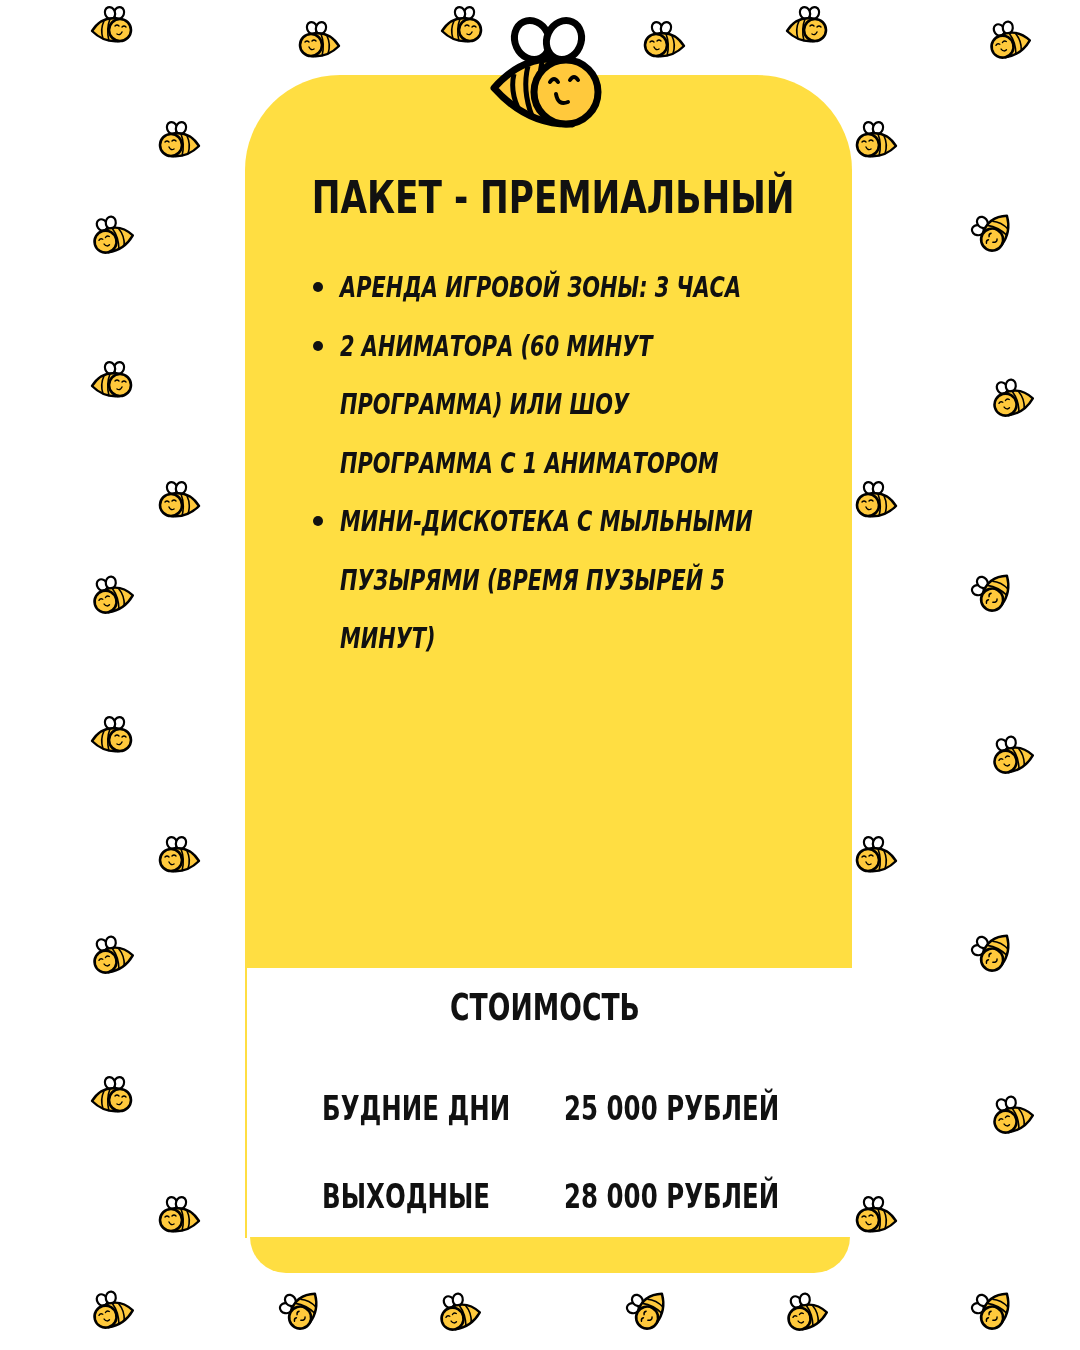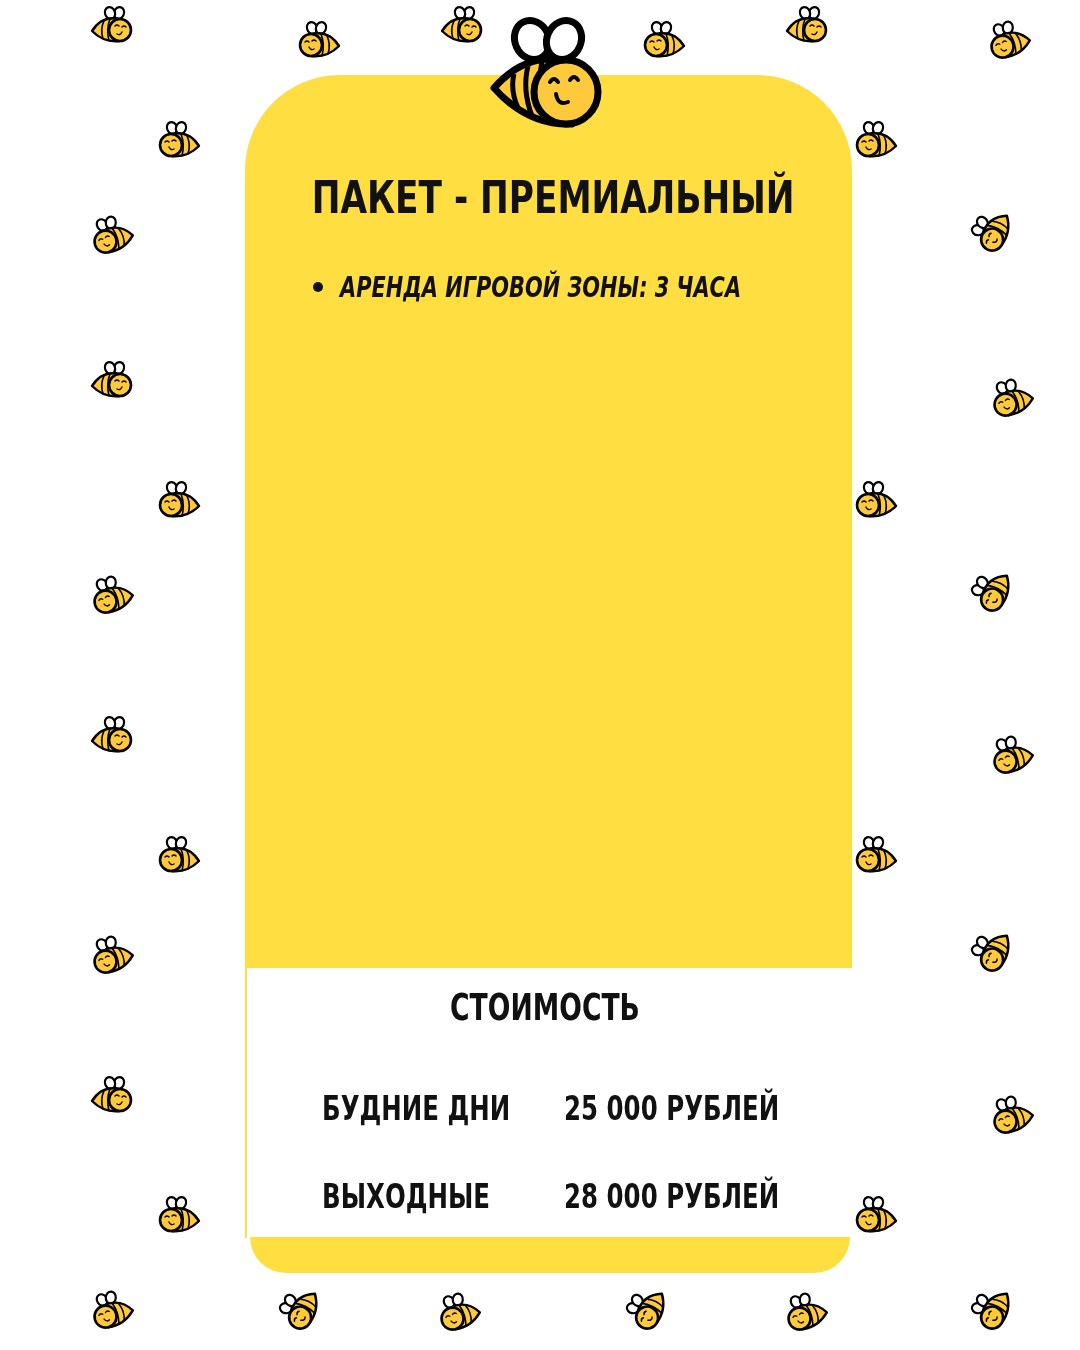--- a/index.html
+++ b/index.html
@@ -652,20 +652,32 @@
   </svg>
 </div>
 
 <div class="title">ПАКЕТ - ПРЕМИАЛЬНЫЙ</div>
 
 <ul class="features">
   <li class="feature">
     <span class="feature-bullet"></span>
     <span class="feature-line">АРЕНДА ИГРОВОЙ ЗОНЫ: 3 ЧАСА</span>
   </li>
+  <li class="feature">
+    <span class="feature-bullet"></span>
+    <span class="feature-line">2 АНИМАТОРА (60 МИНУТ</span>
+    <span class="feature-line">ПРОГРАММА) ИЛИ ШОУ</span>
+    <span class="feature-line">ПРОГРАММА С 1 АНИМАТОРОМ</span>
+  </li>
+  <li class="feature">
+    <span class="feature-bullet"></span>
+    <span class="feature-line">МИНИ-ДИСКОТЕКА С МЫЛЬНЫМИ</span>
+    <span class="feature-line">ПУЗЫРЯМИ (ВРЕМЯ ПУЗЫРЕЙ 5</span>
+    <span class="feature-line">МИНУТ)</span>
+  </li>
 </ul>
 
 <div class="price-title">СТОИМОСТЬ</div>
 <div class="price-row" style="top:1088px;">
   <span class="price-label">БУДНИЕ ДНИ</span>
   <span class="price-value">25 000 РУБЛЕЙ</span>
 </div>
 <div class="price-row" style="top:1176px;">
   <span class="price-label">ВЫХОДНЫЕ</span>
   <span class="price-value">28 000 РУБЛЕЙ</span>

